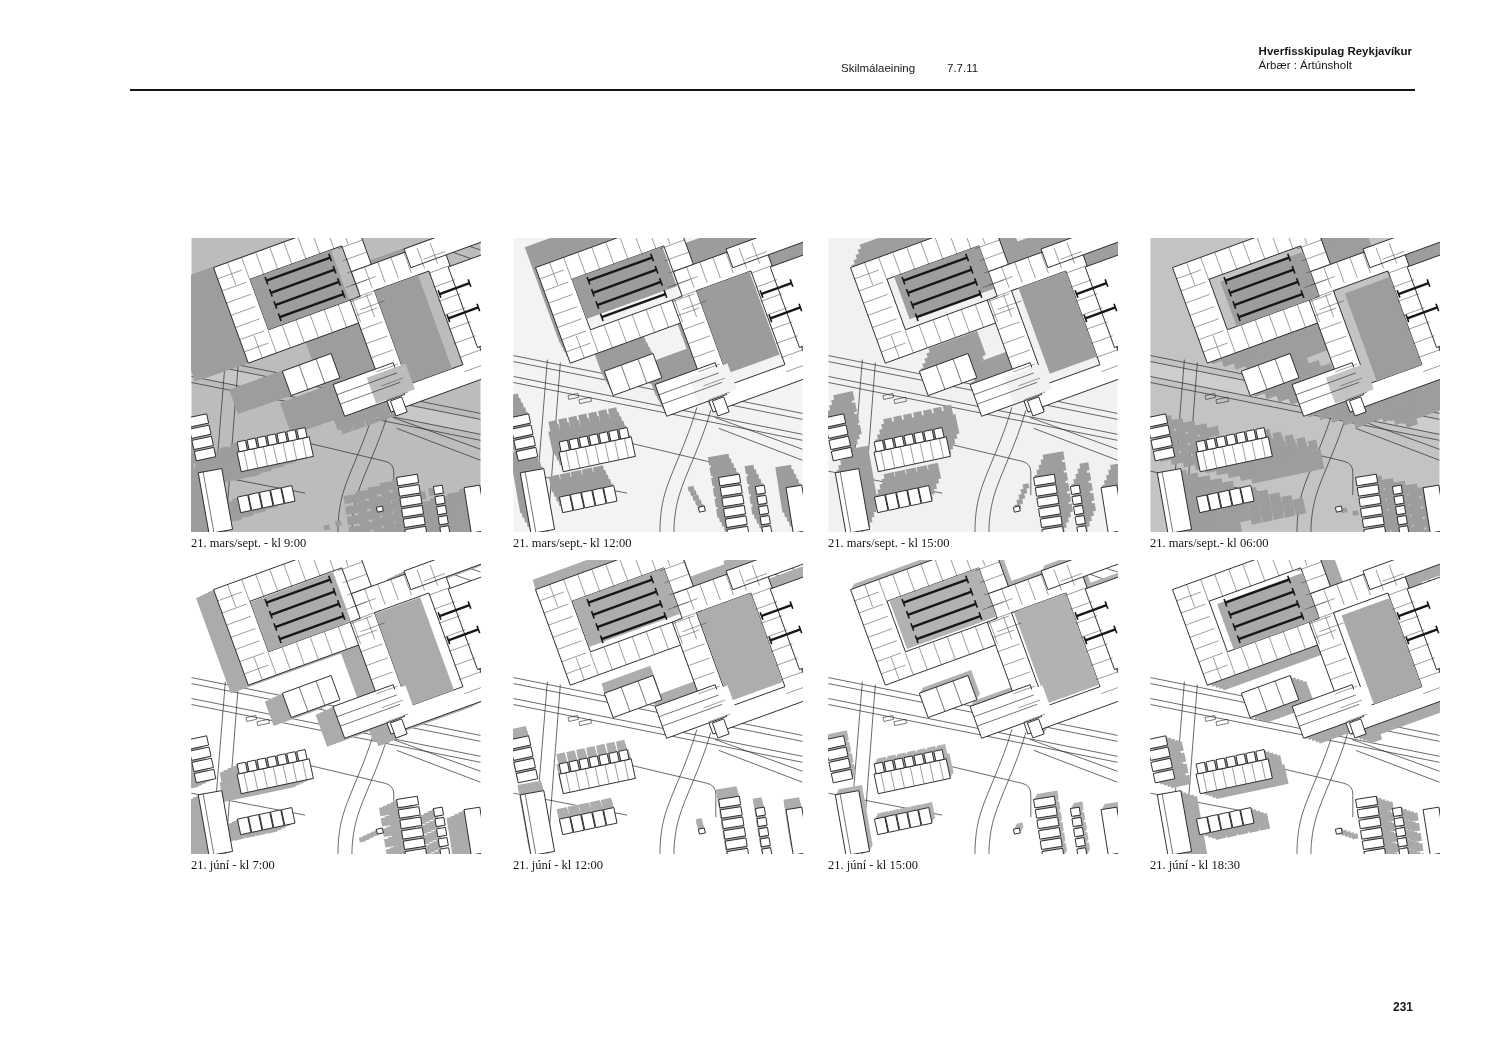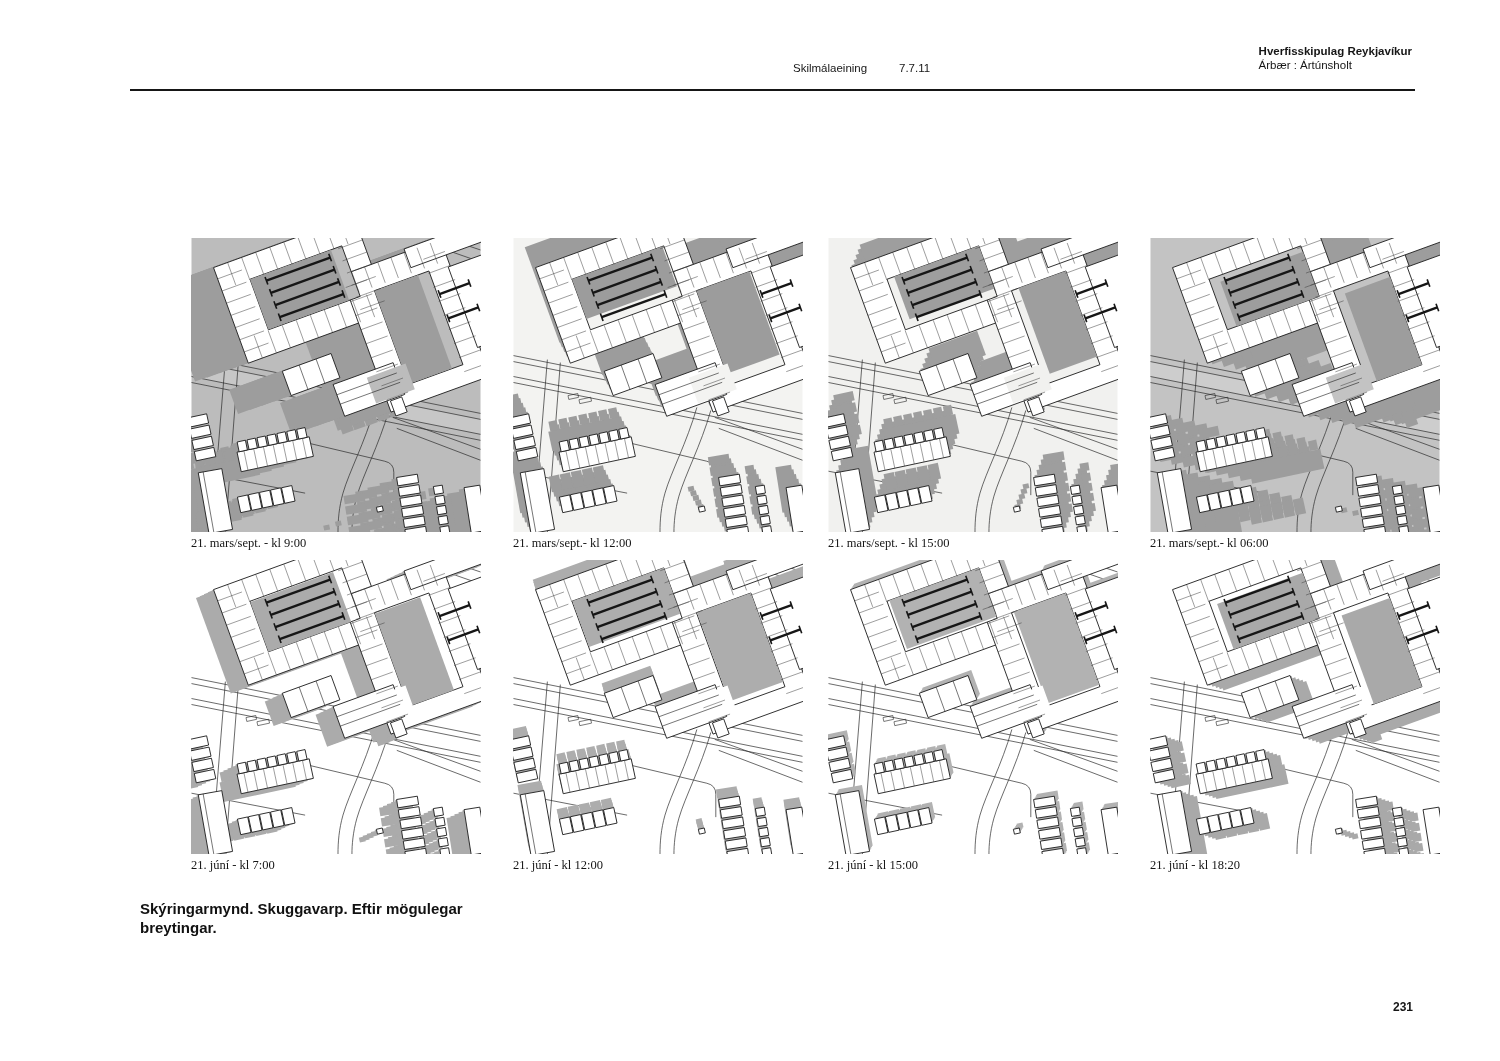--- a/index.html
+++ b/index.html
@@ -1,18 +1,18 @@
 <!DOCTYPE html>
 <html><head>
 <meta charset="utf-8">
 <style>
   html,body{margin:0;padding:0;background:#9a9a9a;}
   .page{position:relative;width:1500px;height:1061px;background:#ffffff;margin:0 auto;
         font-family:"Liberation Sans",sans-serif;color:#1a1a1a;overflow:hidden;}
-  .hdr-small{position:absolute;font-size:11.5px;color:#161616;}
+  .hdr-small{position:absolute;font-size:11.5px;color:#161616;margin-left:48px;}
   #hdr-right{position:absolute;right:88px;top:44px;text-align:left;font-size:11.5px;line-height:14px;color:#161616;}
   #hdr-right .b{font-weight:bold;}
   .rule{position:absolute;left:130px;top:89px;width:1285px;height:1.5px;background:#161616;}
   .panel{position:absolute;width:290px;padding-left:46px;}
   .map{width:290px;height:294px;display:block;}
   .map svg{display:block;width:290px;height:294px;}
   .cap{margin-top:4px;font-family:"Liberation Serif",serif;font-size:12.5px;color:#141414;white-space:nowrap;}
   .figcap{position:absolute;left:140px;top:899px;width:335px;font-size:15px;font-weight:bold;line-height:19px;color:#111;}
   .pagenum{position:absolute;right:87px;top:1000px;font-size:12px;font-weight:bold;color:#161616;}
 </style>
@@ -2984,19 +2984,18 @@
           </g>
           <g stroke="#1a1a1a" stroke-width="0.6">
             <line x1="145.9" y1="157.3" x2="206.0" y2="135.4"></line>
             <line x1="149.3" y1="166.7" x2="209.4" y2="144.8"></line>
             <line x1="108.0" y1="127.5" x2="116.9" y2="152.0"></line>
             <line x1="125.0" y1="121.4" x2="133.8" y2="145.8"></line>
             <line x1="11.7" y1="234.7" x2="22.5" y2="295.7"></line>
           </g>
         </svg>
       </div>
-    <div class="cap">21. júní - kl 18:20</div>
+    <div class="cap">21. júní - kl 18:30</div>
   </div>
 
-  <div class="figcap">Skýringarmynd. Skuggavarp. Eftir mögulegar breytingar.</div>
   <div class="pagenum">231</div>
 
 </div>
 
 </body></html>

